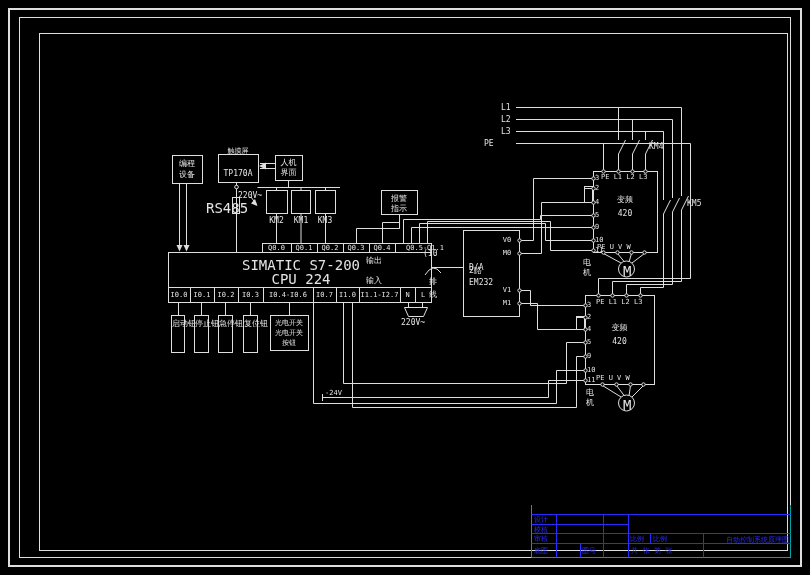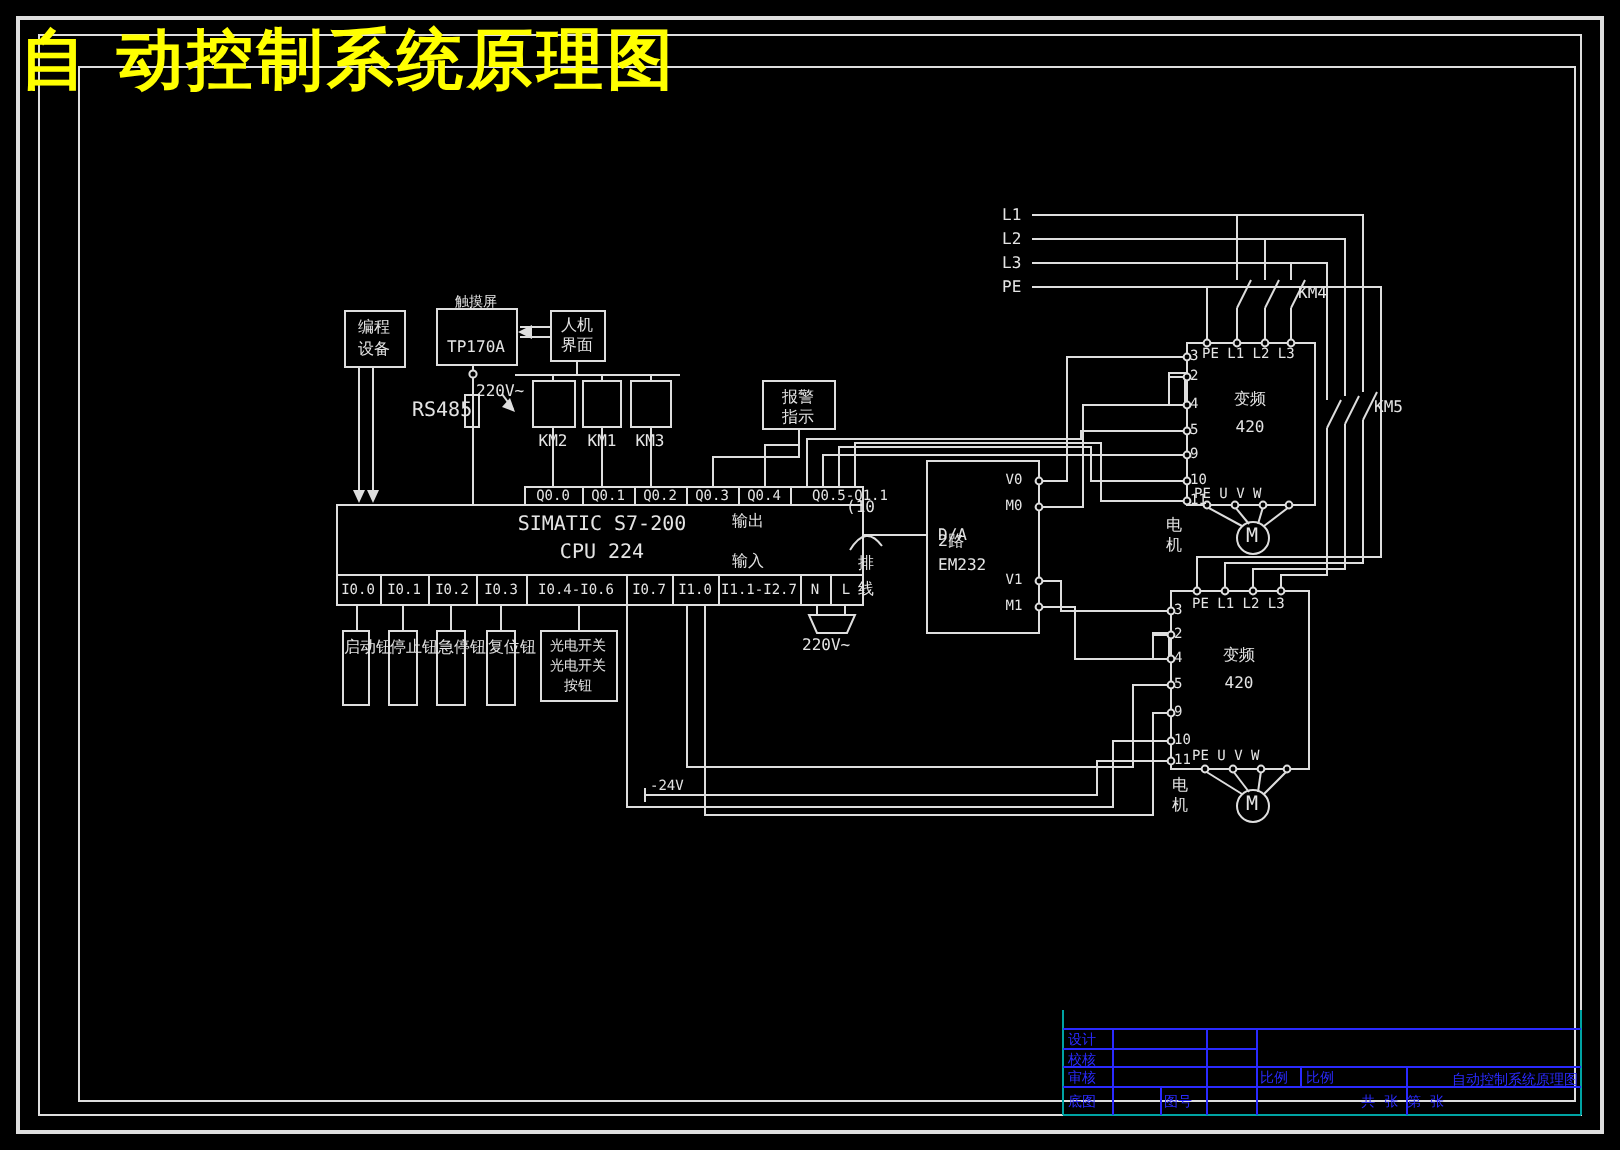--- a/index.html
+++ b/index.html
@@ -2,21 +2,21 @@
 <html><head>
 <meta charset="utf-8">
 <style>
   html,body{margin:0;padding:0;background:#000;}
   #sheet{position:relative;width:810px;height:575px;background:#000;overflow:hidden;
          font-family:"DejaVu Sans",sans-serif;}
   #wires{position:absolute;left:0;top:0;}
   .lb{position:absolute;color:#e4e4e4;font-size:8px;line-height:1.15;white-space:pre;}
   .m{font-family:"DejaVu Sans Mono",monospace;}
   .s7{font-size:7px;}
-  .s9{font-size:10px;}
+  .s9{font-size:14px;}
   .c{text-align:center;}
   .r{text-align:center;}
   .v{width:12px;line-height:10px;word-break:break-all;text-align:center;}
   #dwg-title{position:absolute;left:10px;top:8px;color:#ffff00;font-size:33px;
              font-weight:bold;letter-spacing:2px;white-space:pre;}
   .tbt{position:absolute;color:#2a2aff;font-size:7px;white-space:pre;}
 </style>
 </head>
 <body>
 
@@ -221,21 +221,20 @@
     <line x1="531.5" y1="543.5" x2="790.5" y2="543.5" stroke="#2a2aff"></line>
     <line x1="556.5" y1="514.5" x2="556.5" y2="557.5" stroke="#2a2aff"></line>
     <line x1="603.5" y1="514.5" x2="603.5" y2="557.5" stroke="#2a2aff"></line>
     <line x1="628.5" y1="514.5" x2="628.5" y2="557.5" stroke="#2a2aff"></line>
     <line x1="580.5" y1="543.5" x2="580.5" y2="557.5" stroke="#2a2aff"></line>
     <line x1="650.5" y1="533.5" x2="650.5" y2="543.5" stroke="#2a2aff"></line>
     <line x1="703.5" y1="533.5" x2="703.5" y2="557.5" stroke="#2a2aff"></line>
   </g>
 </svg>
 
-<div id="dwg-title">自 动控制系统原理图</div>
 
 <div class="lb c" style="left:172px;top:159px;width:30px">编程</div>
 <div class="lb c" style="left:172px;top:170px;width:30px">设备</div>
 <div class="lb c s7" style="left:218px;top:147px;width:40px">触摸屏</div>
 <div class="lb c m" style="left:218px;top:169px;width:40px">TP170A</div>
 <div class="lb c" style="left:275px;top:158px;width:27px">人机</div>
 <div class="lb c" style="left:275px;top:168px;width:27px">界面</div>
 <div class="lb m s9" style="left:206px;top:200px">RS485</div>
 <div class="lb m" style="left:238px;top:191px">220V~</div>
 
@@ -283,21 +282,21 @@
 <div class="lb m s7 r" style="left:498px;top:249px;width:18px">M0</div>
 <div class="lb m s7 r" style="left:498px;top:286px;width:18px">V1</div>
 <div class="lb m s7 r" style="left:498px;top:299px;width:18px">M1</div>
 <div class="lb m" style="left:423px;top:249px">(10</div>
 <div class="lb" style="left:429px;top:277px">排</div>
 <div class="lb" style="left:429px;top:290px">线</div>
 
 <div class="lb m" style="left:501px;top:103px">L1</div>
 <div class="lb m" style="left:501px;top:115px">L2</div>
 <div class="lb m" style="left:501px;top:127px">L3</div>
-<div class="lb m" style="left:501px;top:139px">PE</div>
+<div class="lb m" style="left:484px;top:139px">PE</div>
 <div class="lb m" style="left:649px;top:142px">KM4</div>
 <div class="lb m" style="left:687px;top:199px">KM5</div>
 
 <div class="lb m s7" style="left:601px;top:173px">PE L1 L2 L3</div>
 <div class="lb m s7" style="left:595px;top:174px">3</div>
 <div class="lb m s7" style="left:595px;top:184px">2</div>
 <div class="lb m s7" style="left:595px;top:198px">4</div>
 <div class="lb m s7" style="left:595px;top:211px">5</div>
 <div class="lb m s7" style="left:595px;top:223px">9</div>
 <div class="lb m s7" style="left:595px;top:236px">10</div>
@@ -324,16 +323,16 @@
 <div class="lb" style="left:586px;top:388px">电</div>
 <div class="lb" style="left:586px;top:398px">机</div>
 
 <div class="tbt" style="left:534px;top:515px">设计</div>
 <div class="tbt" style="left:534px;top:525px">校核</div>
 <div class="tbt" style="left:534px;top:534px">审核</div>
 <div class="tbt" style="left:534px;top:546px">底图</div>
 <div class="tbt" style="left:582px;top:546px">图号</div>
 <div class="tbt" style="left:630px;top:534px">比例</div>
 <div class="tbt" style="left:653px;top:534px">比例</div>
-<div class="tbt" style="left:650px;top:546px;width:72px;text-align:right">共  张  第  张</div>
+<div class="tbt" style="left:631px;top:546px;width:72px;text-align:left">共  张  第  张</div>
 <div class="tbt" style="left:704px;top:535px;width:85px;text-align:right">自动控制系统原理图</div>
 
 </div>
 
 </body></html>

